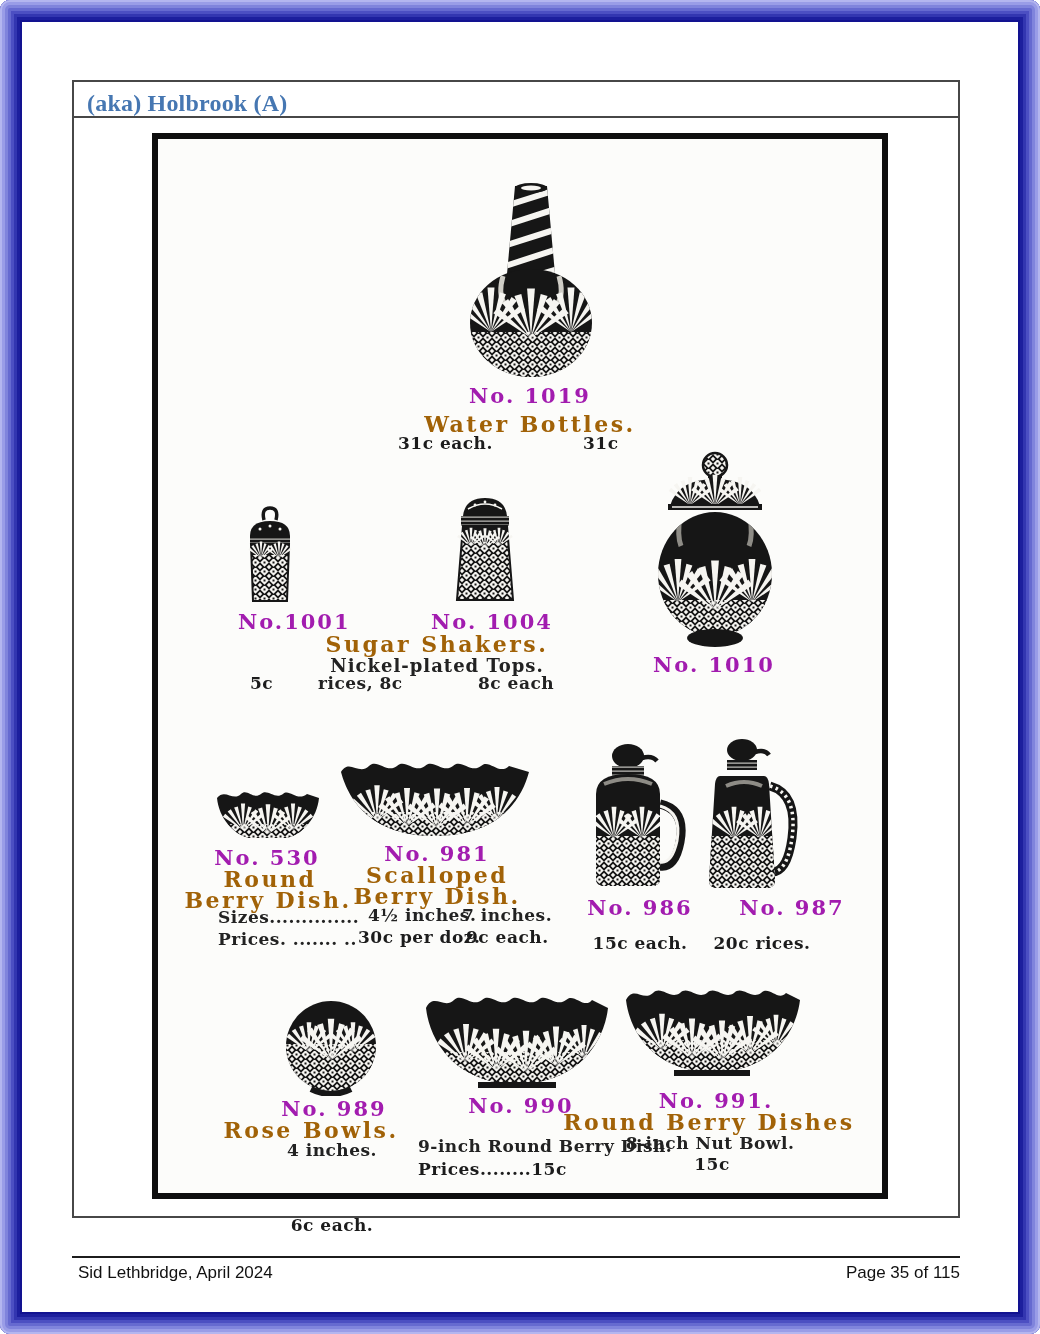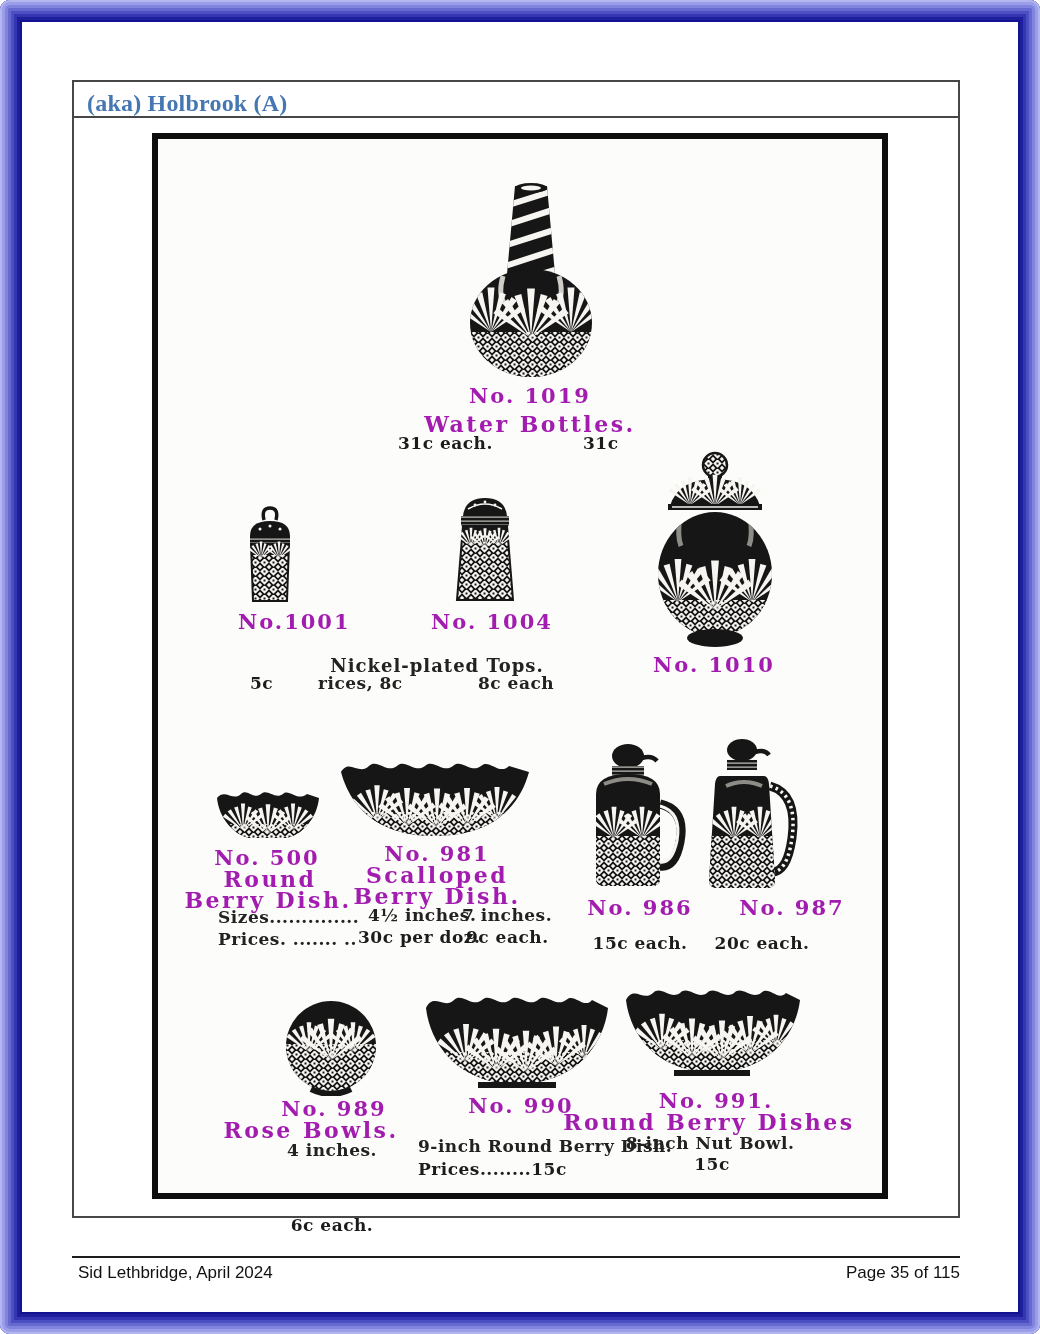--- a/index.html
+++ b/index.html
@@ -31,21 +31,21 @@
     font-family:"Liberation Serif", serif; font-weight:bold; font-size:24px;
     color:#4677b2; letter-spacing:0.2px;
   }
   .scan-box {
     position:absolute; left:152px; top:133px; width:736px; height:1066px;
     border:6px solid #0e0e0e; background:#fcfcfa; z-index:2;
   }
   .scan-box .abs { position:absolute; }
   .cx { transform:translateX(-50%); white-space:nowrap; }
   .cat-no    { font-weight:700; font-size:21px; letter-spacing:2px;  color:#a21caf; }
-  .cat-title { font-weight:700; font-size:22px; letter-spacing:2.5px; color:#a21caf; }
+  .cat-title { font-weight:700; font-size:22px; letter-spacing:2.5px; color:#a16207; }
   .cat-sub   { font-weight:600; font-size:18px; letter-spacing:1px; color:#222; }
   .cat-body  { font-weight:600; font-size:17px; letter-spacing:0.5px; color:#222; }
   .cat-body-b{ font-weight:700; font-size:17px; letter-spacing:0.5px; color:#1c1c1c; }
   .footer-rule { position:absolute; left:72px; top:1256px; width:888px; height:2px; background:#1c1c1c; }
   .footer-text {
     position:absolute; font-family:"Liberation Sans", sans-serif; font-size:17px; color:#111; top:1263px;
   }
   .footer-left  { left:78px; }
   .footer-right { right:80px; }
   svg { display:block; }
@@ -170,20 +170,21 @@
           <path d="M100,66 q3,20 -1,30" stroke="#8e8c86" stroke-width="5" fill="none"></path>
           <use href="#fan" transform="translate(28,152) scale(1.3)"></use>
           <use href="#fan" transform="translate(65,160) scale(1.5)"></use>
           <use href="#fan" transform="translate(102,152) scale(1.3)"></use>
         </g>
         <ellipse cx="65" cy="188" rx="28" ry="9" fill="#161616"></ellipse>
       </svg>
     </div>
     <div class="abs cat-no" style="left:80px; top:470px;">No.1001</div>
     <div class="abs cat-no cx" style="left:334px; top:470px;">No. 1004</div>
+    <div class="abs cat-title cx" style="left:279px; top:492px;">Sugar Shakers.</div>
     <div class="abs cat-sub cx" style="left:279px; top:516px;">Nickel-plated Tops.</div>
     <div class="abs cat-body-b" style="left:92px; top:534px;">5c</div>
     <div class="abs cat-body" style="left:160px; top:534px;">rices, 8c</div>
     <div class="abs cat-body" style="left:320px; top:534px;">8c each</div>
     <div class="abs cat-no cx" style="left:556px; top:513px;">No. 1010</div>
 
     <div class="abs" style="left:55px; top:639px;">
       <svg width="110" height="66" viewBox="0 0 110 66">
         <clipPath id="d980">
             <path d="M4,20 C12,10 20,24 28,16 C34,10 40,22 48,16 C54,10 62,22 70,16 C76,10 84,24 94,16 L106,20 C104,40 90,56 74,60 L36,60 C20,56 6,40 4,20 Z"></path>
@@ -244,36 +245,36 @@
         <rect x="23" y="24" width="30" height="10" fill="url(#bands)"></rect>
         <path d="M16,40 l44,0 q4,0 5,8 l6,96 q0,8 -8,8 l-50,0 q-8,0 -8,-8 l6,-96 q1,-8 5,-8 z" fill="#161616"></path>
         <g clip-path="url(#j987)">
           <path d="M22,50 q18,-8 36,0" stroke="#8e8c86" stroke-width="4" fill="none"></path>
           <rect x="0" y="100" width="100" height="52" fill="url(#lat)"></rect>
           <use href="#fan" transform="translate(30,102) scale(0.95)"></use>
           <use href="#fan" transform="translate(56,102) scale(0.95)"></use>
         </g>
       </svg>
     </div>
-    <div class="abs cat-no cx" style="left:109px; top:706px;">No. 500</div>
+    <div class="abs cat-no cx" style="left:109px; top:706px;">No. 530</div>
     <div class="abs cat-title cx" style="left:112px; top:727px;">Round</div>
     <div class="abs cat-title cx" style="left:110px; top:748px;">Berry Dish.</div>
     <div class="abs cat-no cx" style="left:279px; top:702px;">No. 981</div>
     <div class="abs cat-title cx" style="left:279px; top:723px;">Scalloped</div>
     <div class="abs cat-title cx" style="left:279px; top:744px;">Berry Dish.</div>
     <div class="abs cat-body" style="left:60px; top:768px;">Sizes..............</div>
     <div class="abs cat-body" style="left:210px; top:766px;">4½ inches.</div>
     <div class="abs cat-body" style="left:304px; top:766px;">7 inches.</div>
     <div class="abs cat-body" style="left:60px; top:790px;">Prices. ....... ..</div>
     <div class="abs cat-body-b" style="left:200px; top:788px;">30c per doz.</div>
     <div class="abs cat-body-b" style="left:308px; top:788px;">9c each.</div>
     <div class="abs cat-no cx" style="left:482px; top:756px;">No. 986</div>
     <div class="abs cat-no cx" style="left:634px; top:756px;">No. 987</div>
     <div class="abs cat-body-b cx" style="left:482px; top:794px;">15c each.</div>
-    <div class="abs cat-body-b cx" style="left:604px; top:794px;">20c each.</div>
+    <div class="abs cat-body-b cx" style="left:604px; top:794px;">20c rices.</div>
 
     <div class="abs" style="left:125px; top:857px;">
       <svg width="96" height="100" viewBox="0 0 96 100">
         <clipPath id="rb989">
             <circle cx="48" cy="50" r="45"></circle>
           </clipPath>
         <circle cx="48" cy="50" r="45" fill="#161616"></circle>
         <g clip-path="url(#rb989)">
           <rect x="0" y="48" width="96" height="48" fill="url(#lat)"></rect>
           <use href="#fan" transform="translate(26,56) scale(0.9)"></use>

